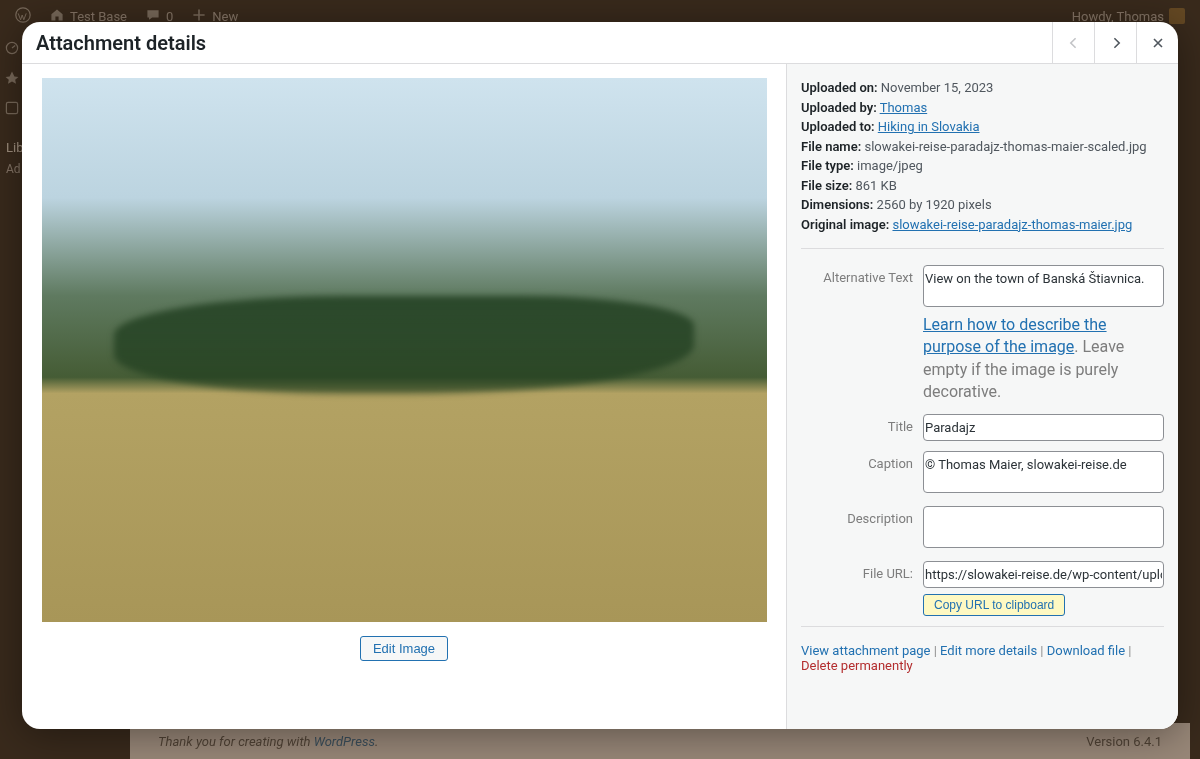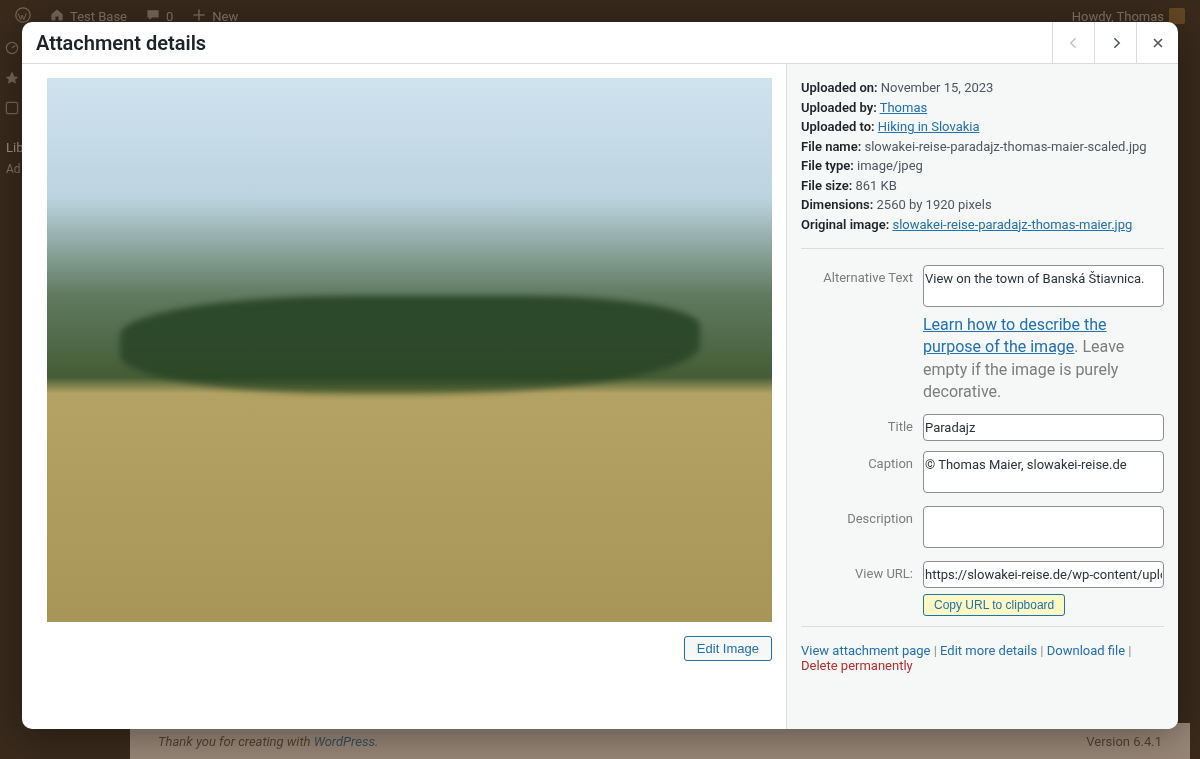--- a/index.html
+++ b/index.html
@@ -72,21 +72,21 @@
   }
   .footer-bg a { color: #2271b1; }
   .footer-bg .ver { font-style: normal; }
 
   
   .modal {
     position: absolute;
     left: 22px; right: 22px;
     top: 22px; bottom: 30px;
     background: #fff;
-    border-radius: 10px;
+    border-radius: 18px;
     box-shadow: 0 5px 40px rgba(0,0,0,.4);
     display: flex;
     flex-direction: column;
     overflow: hidden;
     z-index: 10;
   }
   .modal-header {
     height: 42px;
     border-bottom: 1px solid #dcdcde;
     display: flex;
@@ -113,21 +113,21 @@
   .hbtn.disabled { color: #c3c4c7; cursor: default; }
   .hbtn svg { width: 16px; height: 16px; fill: currentColor; }
 
   .modal-body { flex: 1; display: flex; overflow: hidden; }
 
   .attachment-view {
     flex: 1;
     padding: 14px;
     display: flex;
     flex-direction: column;
-    align-items: flex-end;
+    align-items: center;
   }
   .image-ph {
     width: 725px;
     height: 544px;
     background: linear-gradient(180deg,#cfe3ee 0%,#bcd4e0 22%,#5f7a60 40%,#455c35 55%,#b3a263 58%,#a89658 100%);
     position: relative;
   }
   .image-ph::after {
     content: "";
     position: absolute;
@@ -332,21 +332,21 @@
       </div>
 
       <div class="setting-row">
         <div class="setting-label">Description</div>
         <div class="setting-control">
           <textarea rows="2" style=""></textarea>
         </div>
       </div>
 
       <div class="setting-row">
-        <div class="setting-label">View URL:</div>
+        <div class="setting-label">File URL:</div>
         <div class="setting-control">
           <input type="text" value="https://slowakei-reise.de/wp-content/upload" style="">
           <button class="copy-btn">Copy URL to clipboard</button>
         </div>
       </div>
 
       <hr class="divider">
 
       <div class="action-links">
         <a>View attachment page</a><span class="sep"> | </span><a>Edit more details</a><span class="sep"> | </span><a>Download file</a><span class="sep"> | </span><a class="danger">Delete permanently</a>

